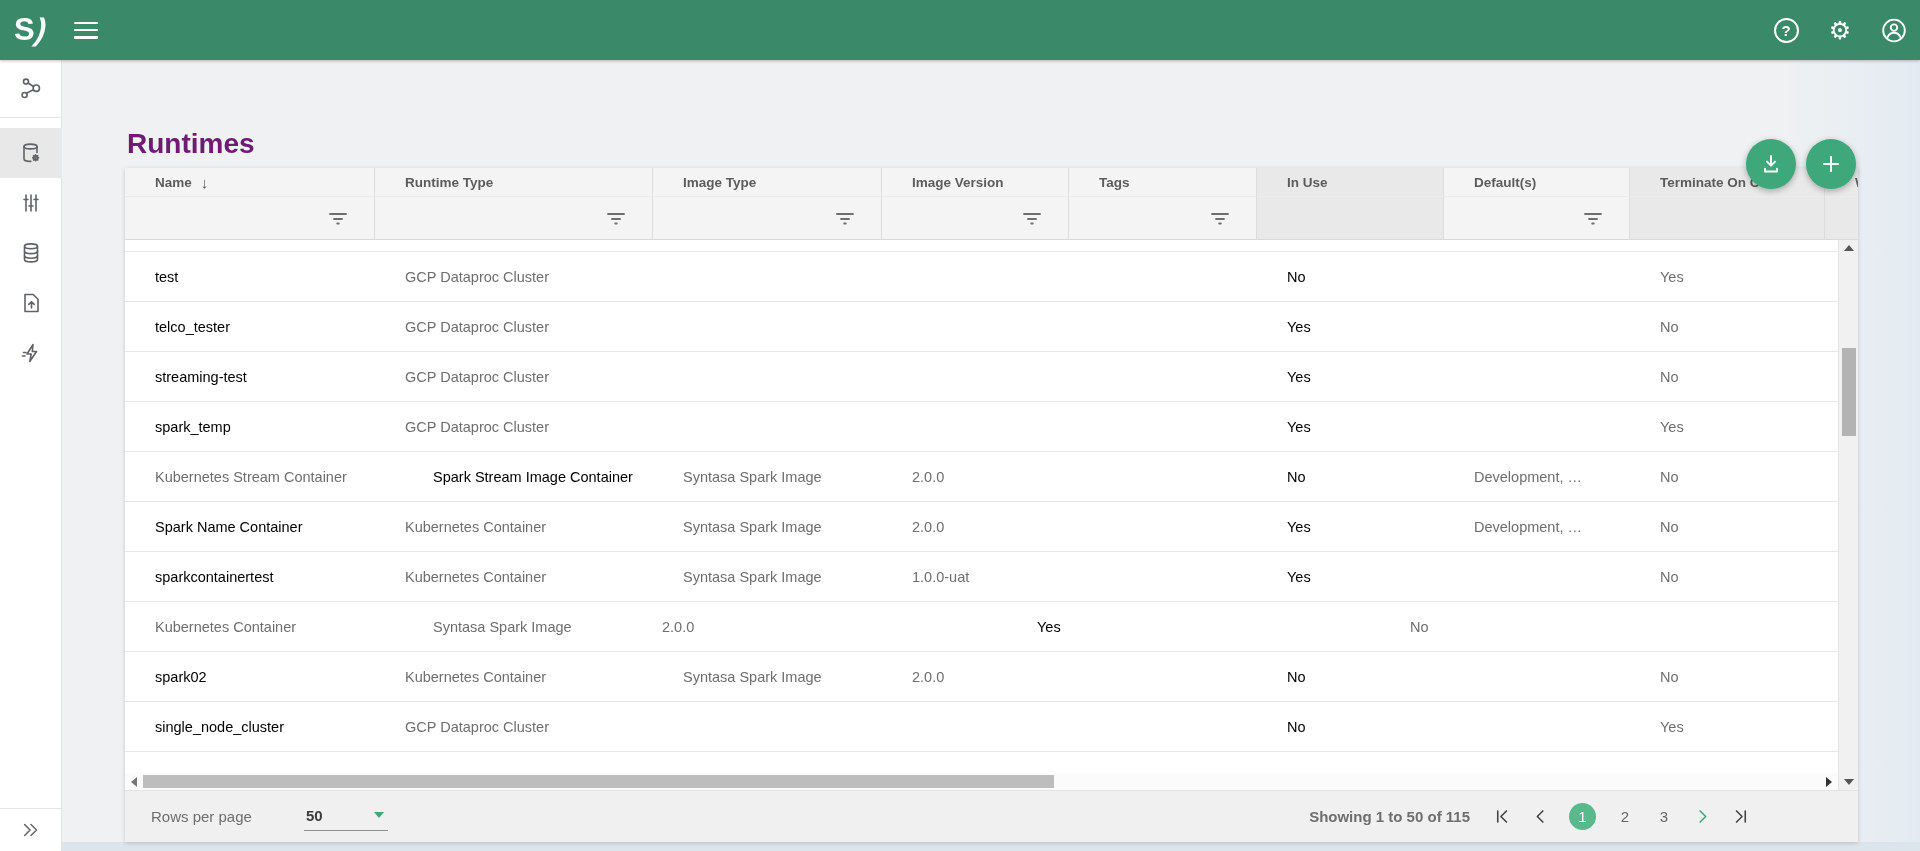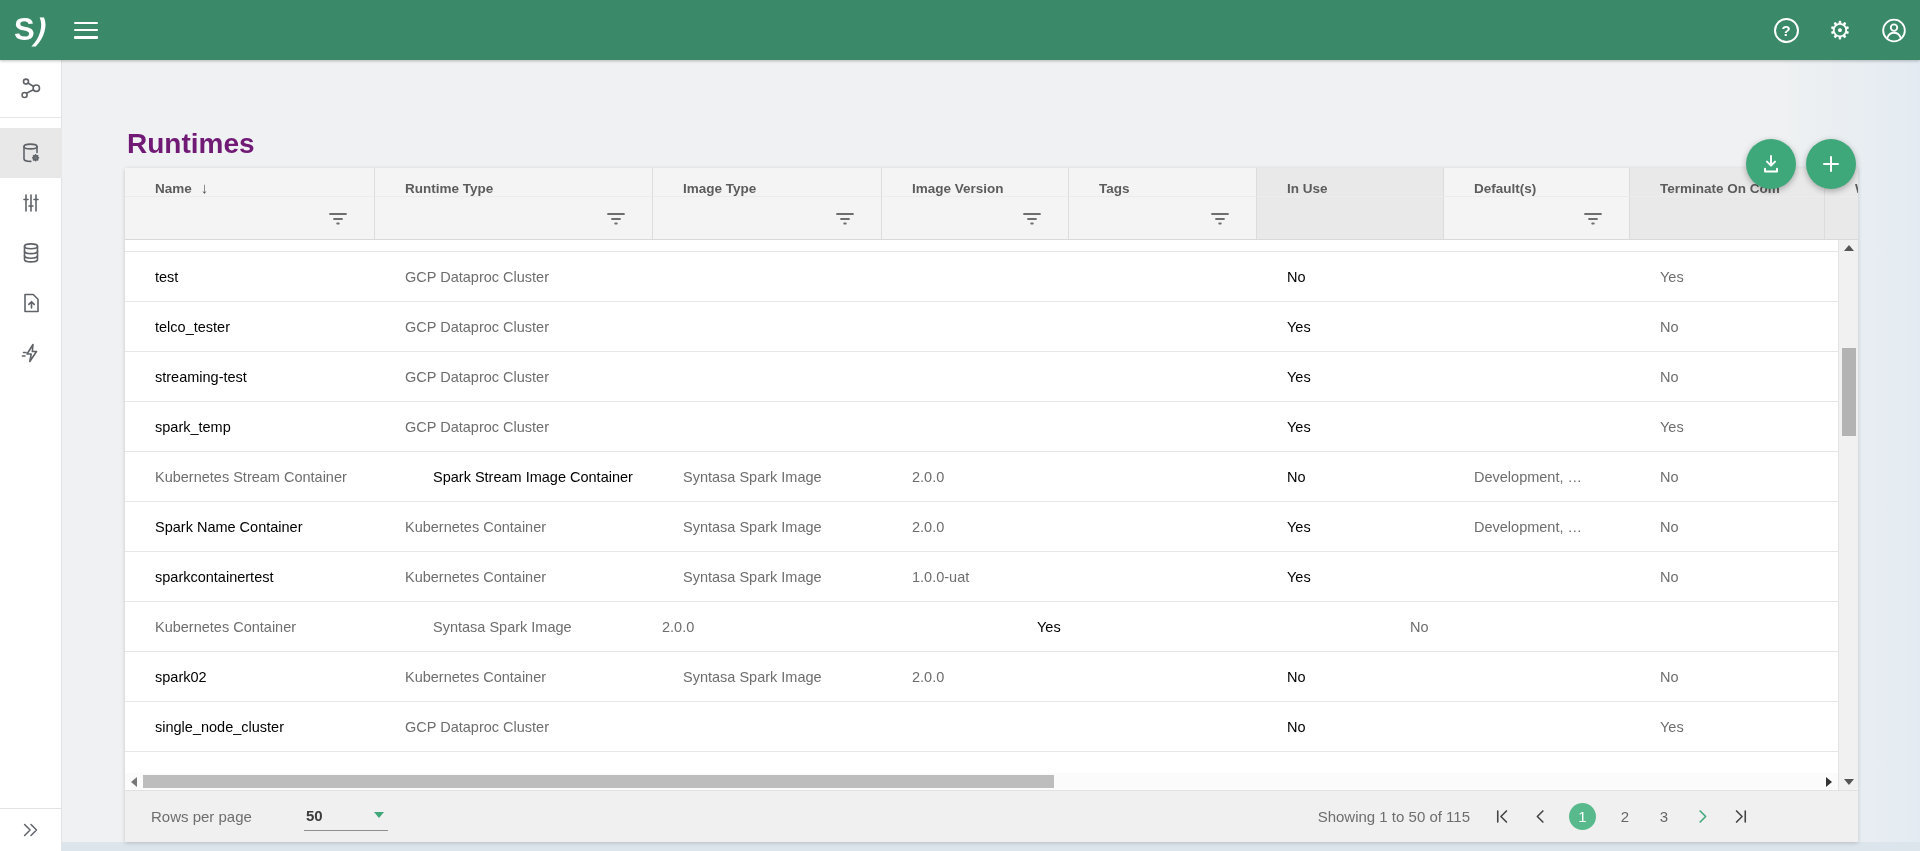--- a/index.html
+++ b/index.html
@@ -47,21 +47,21 @@
     box-shadow:0 2px 6px rgba(0,0,0,.3); border:none; }
   .fab svg { stroke:#fff; fill:none; stroke-width:2; stroke-linecap:round; stroke-linejoin:round; }
   .fab.download { left:1684px; top:79px; }
   .fab.add { left:1744px; top:79px; }
 
   
   .card { position:absolute; left:63px; top:108px; width:1733px; height:674px; background:#fff;
     box-shadow:0 1px 4px rgba(0,0,0,.18); z-index:1; overflow:hidden; }
   .thead { display:flex; height:29px; }
   .th { background:#f4f4f4; border-right:1px solid #dcdcdc; border-bottom:1px solid #ececec;
-    display:flex; align-items:flex-end; padding-left:30px; font-size:13.5px; font-weight:bold;
+    display:flex; align-items:center; padding-left:30px; font-size:13.5px; font-weight:bold;
     color:#5c5c5c; white-space:nowrap; overflow:hidden; flex:none; cursor:pointer; }
   .th.dark { background:#e9e9e9; }
   .sort-arrow { margin-left:9px; font-size:15px; color:#555; font-weight:normal; }
   .tfilter { display:flex; height:43px; }
   .tf { background:#f4f4f4; border-right:1px solid #dcdcdc; border-bottom:1px solid #d9d9d9;
     display:flex; align-items:center; justify-content:flex-end; padding-right:26px; flex:none; }
   .tf.dark { background:#e9e9e9; }
   .filter-svg { stroke:#6e6e6e; stroke-width:1.8; stroke-linecap:round; }
 
   .tbody { position:relative; width:1713px; height:533px; overflow:hidden; }
@@ -96,21 +96,21 @@
   
   .tfoot { position:relative; height:52px; background:#f0f0f0; border-top:1px solid #e2e2e2;
     display:flex; align-items:center; font-size:15px; color:#6e6e6e; }
   .rpp-label { margin-left:26px; }
   .rpp-select { margin-left:52px; width:84px; border-bottom:1px solid #8f8f8f; height:28px;
     display:flex; align-items:center; justify-content:space-between; cursor:pointer;
     color:#3c3c3c; padding:0 4px 2px 2px;font-weight:bold; }
   .caret-down { width:0; height:0; border-left:5.5px solid transparent; border-right:5.5px solid transparent;
     border-top:6.5px solid #3fa87a; }
   .pager { margin-left:auto; display:flex; align-items:center; gap:19px; margin-right:108px; }
-  .pager .summary { margin-right:4px; }
+  .pager .summary { margin-right:4px;font-weight:bold; }
   .pg-icon { display:flex; align-items:center; justify-content:center; cursor:pointer; }
   .pg-icon svg { stroke:#444; fill:none; stroke-width:2; stroke-linecap:round; stroke-linejoin:round; }
   .pg-icon.green svg { stroke:#3fa87a; }
   .page-num { min-width:20px; text-align:center; color:#666; cursor:pointer; font-size:15px; }
   .page-num.active { width:27px; height:27px; border-radius:50%; background:#58ba8c; color:#fff;
     display:flex; align-items:center; justify-content:center; }
 </style>
 </head>
 <body>
 

